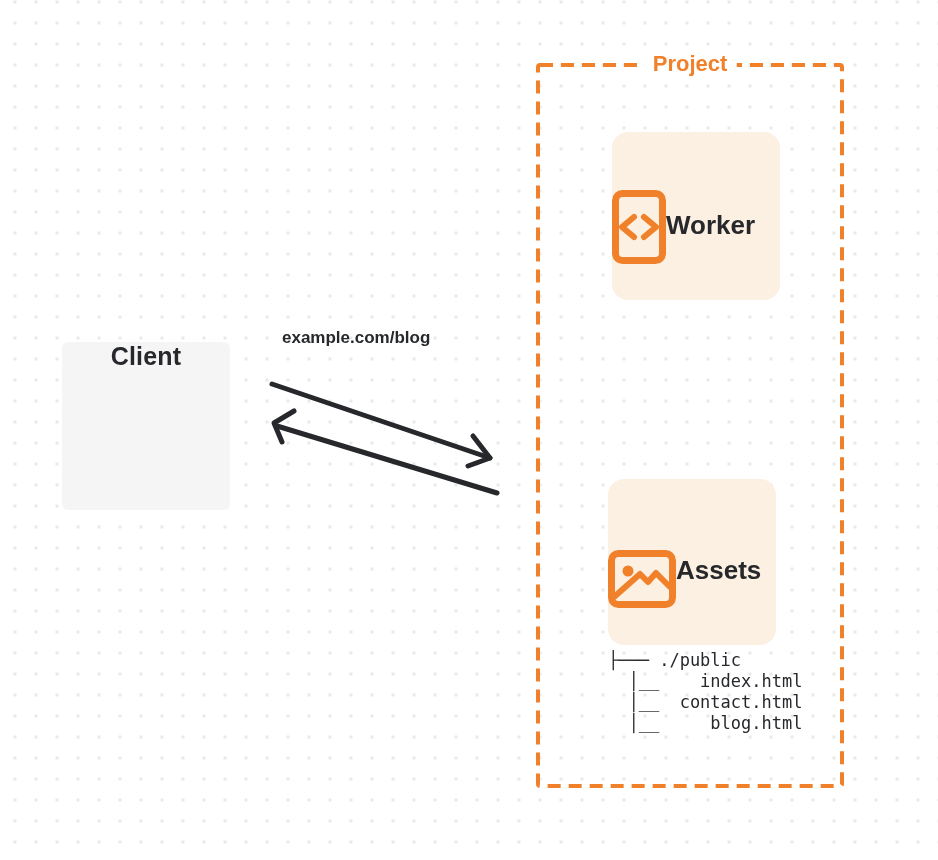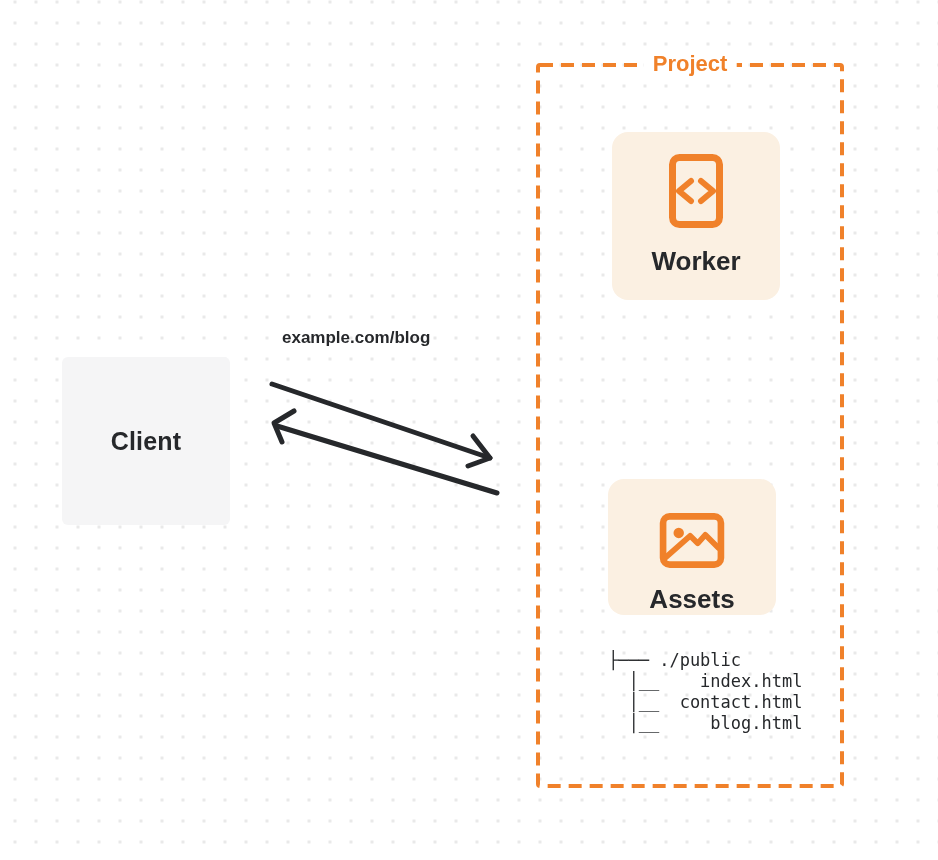--- a/index.html
+++ b/index.html
@@ -18,23 +18,23 @@
     width:938px;height:860px;
     background-color:var(--canvas);
     background-image:radial-gradient(circle,var(--dot) 1.8px,transparent 2px);
     background-size:21px 21px;
     background-position:4.5px -8.5px;
     overflow:hidden;
   }
 
   
   .client-box{
-    position:absolute;left:62px;top:357px;width:168px;height:168px;
+    position:absolute;left:62px;top:342px;width:168px;height:168px;
     background:var(--client-bg);border-radius:6px;
-    display:flex;align-items:center;justify-content:center;
+    display:flex;justify-content:center;
   }
   .client-box .label{font-size:25px;font-weight:bold;letter-spacing:.2px;}
 
   
   .request-label{
     position:absolute;left:282px;top:328px;
     font-size:17px;font-weight:bold;white-space:nowrap;
   }
 
   
@@ -47,27 +47,27 @@
   .project-border rect{fill:none;stroke:var(--accent);stroke-width:4;stroke-dasharray:13 8;}
   .project-label{
     position:absolute;top:-12px;left:50%;transform:translateX(-50%);
     font-size:22px;font-weight:bold;color:var(--accent);
     background:var(--canvas);padding:0 9px;white-space:nowrap;z-index:2;
   }
 
   
   .card{
     position:absolute;background:var(--accent-soft);border-radius:16px;
-    display:flex;flex-direction:column;align-items:center;
+    display:flex;flex-direction:row;align-items:center;
   }
   .card .card-label{font-size:26px;font-weight:bold;color:var(--ink);}
   .card-worker{left:76px;top:69px;width:168px;height:168px;}
   .card-worker .icon{margin-top:22px;}
   .card-worker .card-label{margin-top:18px;}
-  .card-assets{left:72px;top:416px;width:168px;height:136px;}
+  .card-assets{left:72px;top:416px;width:168px;height:166px;}
   .card-assets .icon{margin-top:34px;}
   .card-assets .card-label{margin-top:16px;}
   .icon .stroke{stroke:var(--accent);fill:none;stroke-linejoin:round;stroke-linecap:round;}
   .icon .fill{fill:var(--accent);}
 
   
   .tree{
     position:absolute;left:56px;top:587px;
     font-family:"DejaVu Sans Mono",monospace;
     font-size:17px;line-height:21px;color:var(--ink);margin-left:16px;

